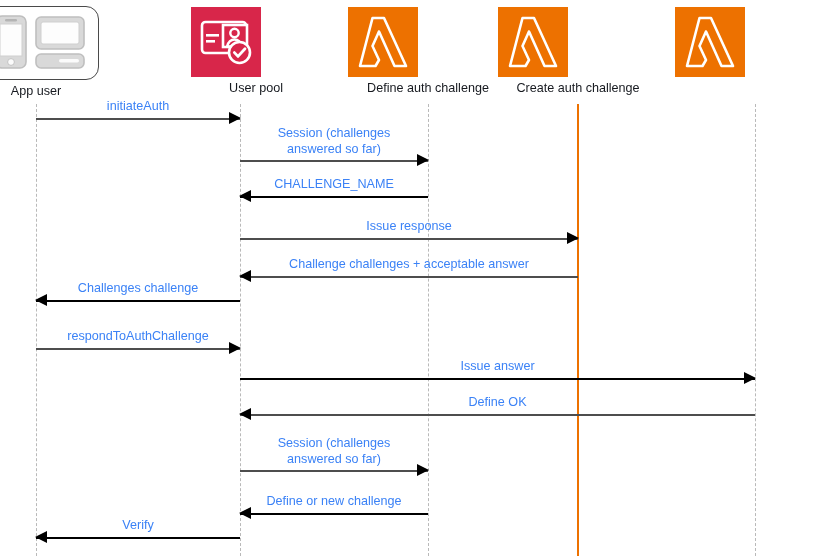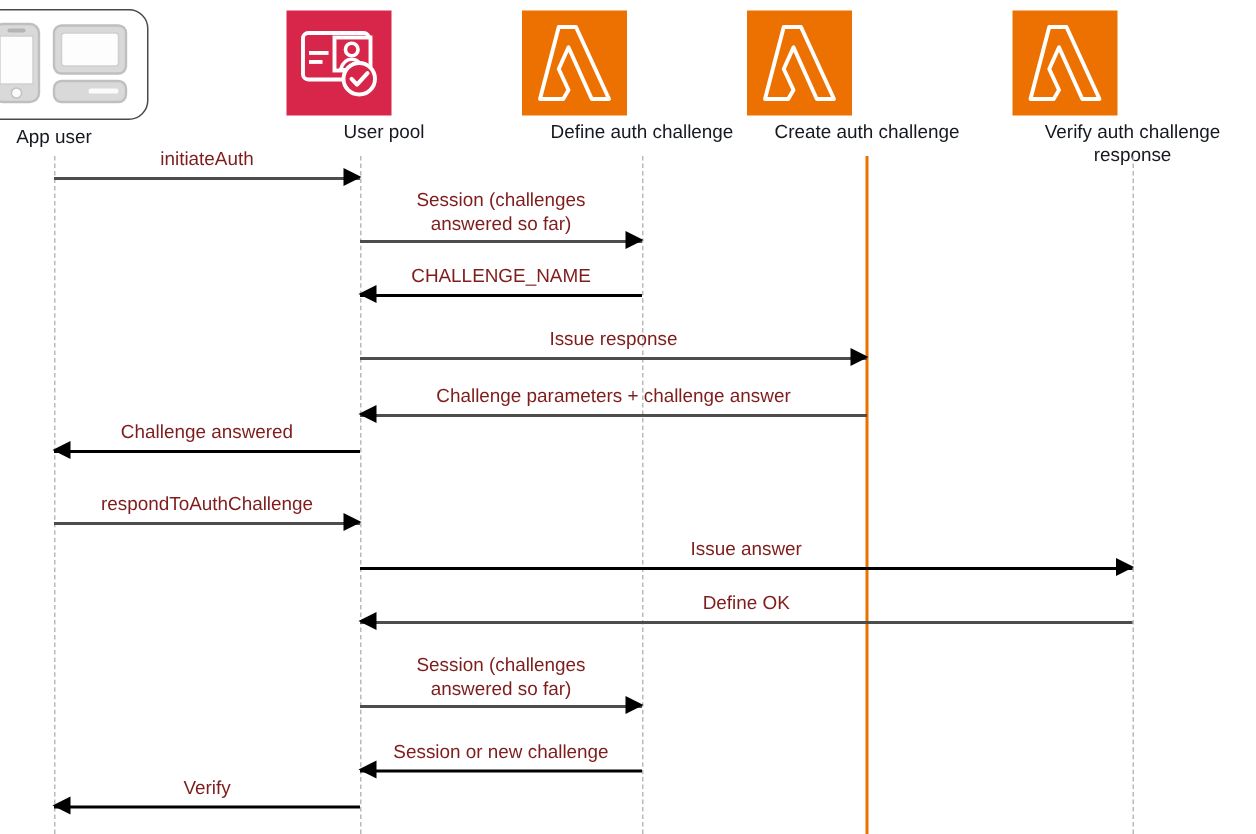--- a/index.html
+++ b/index.html
@@ -34,21 +34,21 @@
   
   .msg{position:absolute;height:0;}
   .msg .line{position:absolute;left:0;right:0;top:0;height:0;
              border-top:2px solid #4d4d4d;}
   .msg.dark .line{border-top-color:#000;}
   .msg .head{position:absolute;top:-6px;width:0;height:0;
              border-top:6.5px solid transparent;border-bottom:6.5px solid transparent;}
   .msg.rtl .head{left:-1px;border-right:12px solid #000;}
   .msg.ltr .head{right:-1px;border-left:12px solid #000;}
   .msg .caption{position:absolute;left:0;right:0;text-align:center;
-                font-size:12.6px;line-height:15.5px;color:#7f1d1d;
+                font-size:12.6px;line-height:15.5px;color:#3b82f6;
                 white-space:pre-line;}
   .msg.one .caption{bottom:4px;}
   .msg.two .caption{bottom:3px;}
 </style>
 </head>
 <body>
 
 <div id="stage">
 
   <div class="participant" style="left:-28px;top:6px;width:128px;">
@@ -102,22 +102,20 @@
     </div>
     <div class="p-label">Define auth challenge</div>
   </div>
 
   <div class="participant" style="left:675px;top:7px;width:160px;">
     <div class="p-icon">
       <svg class="icon-square sq-lambda" viewBox="0 0 70 70">
         <path d="M24.5 11h11.5l22 48H46.5L31 24.5 24.5 39 31 53l-3.5 6H12z" fill="none" stroke="#fff" stroke-width="2.6" stroke-linejoin="round"></path>
       </svg>
     </div>
-    <div class="p-label">Verify auth challenge
-response</div>
   </div>
 
   <div class="lifeline" style="left:36px;"></div>
   <div class="lifeline" style="left:240px;"></div>
   <div class="lifeline" style="left:428px;"></div>
   <div class="lifeline solid" style="left:577px;"></div>
   <div class="lifeline" style="left:755px;"></div>
 
   <div class="msg ltr one" style="left:36px;width:204px;top:118px;">
     <div class="caption">initiateAuth</div>
@@ -138,27 +136,27 @@
     <div class="head"></div>
   </div>
 
   <div class="msg ltr one" style="left:240px;width:338px;top:238px;">
     <div class="caption">Issue response</div>
     <div class="line"></div>
     <div class="head"></div>
   </div>
 
   <div class="msg rtl one" style="left:240px;width:338px;top:276px;">
-    <div class="caption">Challenge parameters + challenge answer</div>
+    <div class="caption">Challenge challenges + acceptable answer</div>
     <div class="line"></div>
     <div class="head"></div>
   </div>
 
   <div class="msg rtl one dark" style="left:36px;width:204px;top:300px;">
-    <div class="caption">Challenge answered</div>
+    <div class="caption">Challenges challenge</div>
     <div class="line"></div>
     <div class="head"></div>
   </div>
 
   <div class="msg ltr one" style="left:36px;width:204px;top:348px;">
     <div class="caption">respondToAuthChallenge</div>
     <div class="line"></div>
     <div class="head"></div>
   </div>
 
@@ -175,21 +173,21 @@
   </div>
 
   <div class="msg ltr two" style="left:240px;width:188px;top:470px;">
     <div class="caption">Session (challenges
 answered so far)</div>
     <div class="line"></div>
     <div class="head"></div>
   </div>
 
   <div class="msg rtl one dark" style="left:240px;width:188px;top:513px;">
-    <div class="caption">Session or new challenge</div>
+    <div class="caption">Define or new challenge</div>
     <div class="line"></div>
     <div class="head"></div>
   </div>
 
   <div class="msg rtl one dark" style="left:36px;width:204px;top:537px;">
     <div class="caption">Verify</div>
     <div class="line"></div>
     <div class="head"></div>
   </div>
 

